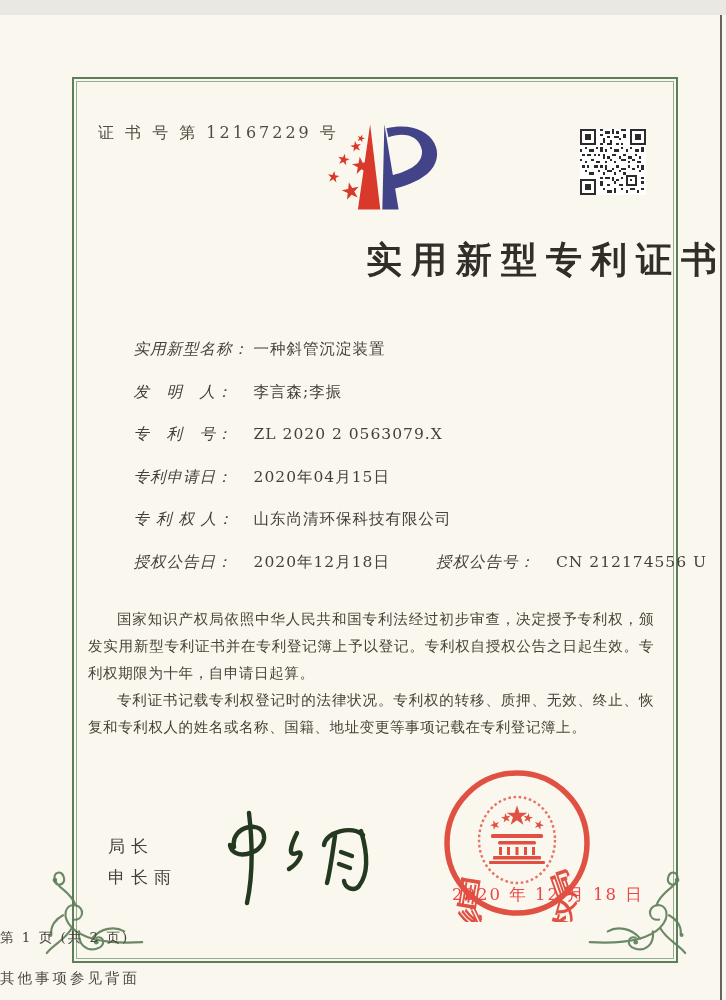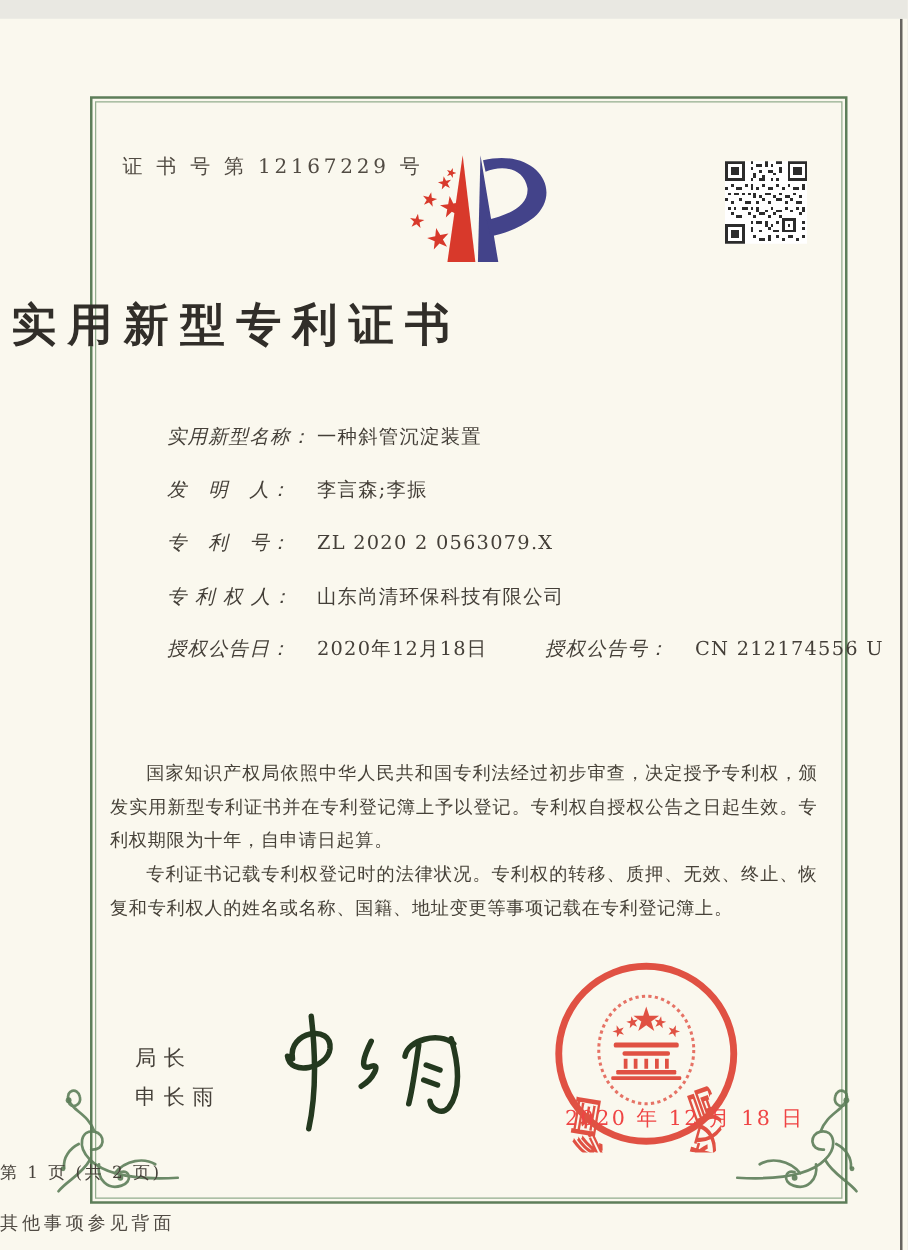--- a/index.html
+++ b/index.html
@@ -12,21 +12,21 @@
   
   .scan-edge-right{position:absolute;top:0;right:4px;width:2px;height:100%;background:#35332f;opacity:.75;}
   .scan-edge-bottom{position:absolute;bottom:3px;left:28px;width:668px;height:2px;background:#3a3833;opacity:.6;}
   
   .frame{position:absolute;left:72px;top:62px;width:602px;height:882px;border:2px solid #5d7e59;}
   .frame-inner{position:absolute;inset:2px;border:1px solid #93ad8e;}
   
   .cert-no{position:absolute;left:98px;top:108px;font-size:16px;letter-spacing:3px;color:#514b43;white-space:pre;}
   .logo{position:absolute;left:303px;top:101px;width:178px;height:118px;}
   .qr{position:absolute;left:580px;top:114px;width:66px;height:66px;}
-  .title{position:absolute;left:0;top:221px;width:726px;text-align:left;
+  .title{position:absolute;left:0;top:221px;width:726px;text-align:right;
     font-size:36px;font-weight:bold;letter-spacing:9px;color:#312e29;text-indent:9px;}
   
   .fields{position:absolute;left:98px;top:306px;width:556px;font-size:15.5px;letter-spacing:1px;}
   .field-row{height:42.5px;white-space:pre;}
   .fl{display:inline-block;min-width:120px;white-space:pre;color:#454039;font-style:italic;}
   .fv{color:#443f38;}
   .grant-row{position:relative;height:42px;white-space:pre;}
   .grant-second{margin-left:46px;}
   
   .paras{position:absolute;left:88px;top:592px;width:566px;font-size:14.5px;line-height:27px;
@@ -135,20 +135,23 @@
 
   <div class="fields">
     <div class="field-row">
       <span class="fl">实用新型名称：</span><span class="fv">一种斜管沉淀装置</span>
     </div>
     <div class="field-row">
       <span class="fl">发　明　人：</span><span class="fv">李言森;李振</span>
     </div>
     <div class="field-row">
       <span class="fl">专　利　号：</span><span class="fv">ZL 2020 2 0563079.X</span>
+    </div>
+    <div class="field-row">
+      <span class="fl">专利申请日：</span><span class="fv">2020年04月15日</span>
     </div>
     <div class="field-row">
       <span class="fl">专 利 权 人：</span><span class="fv">山东尚清环保科技有限公司</span>
     </div>
     <div class="grant-row">
       <span class="fl">授权公告日：</span><span class="fv">2020年12月18日</span><span class="fl grant-second">授权公告号：</span><span class="fv">CN 212174556 U</span>
     </div>
   </div>
 
   <div class="paras">

